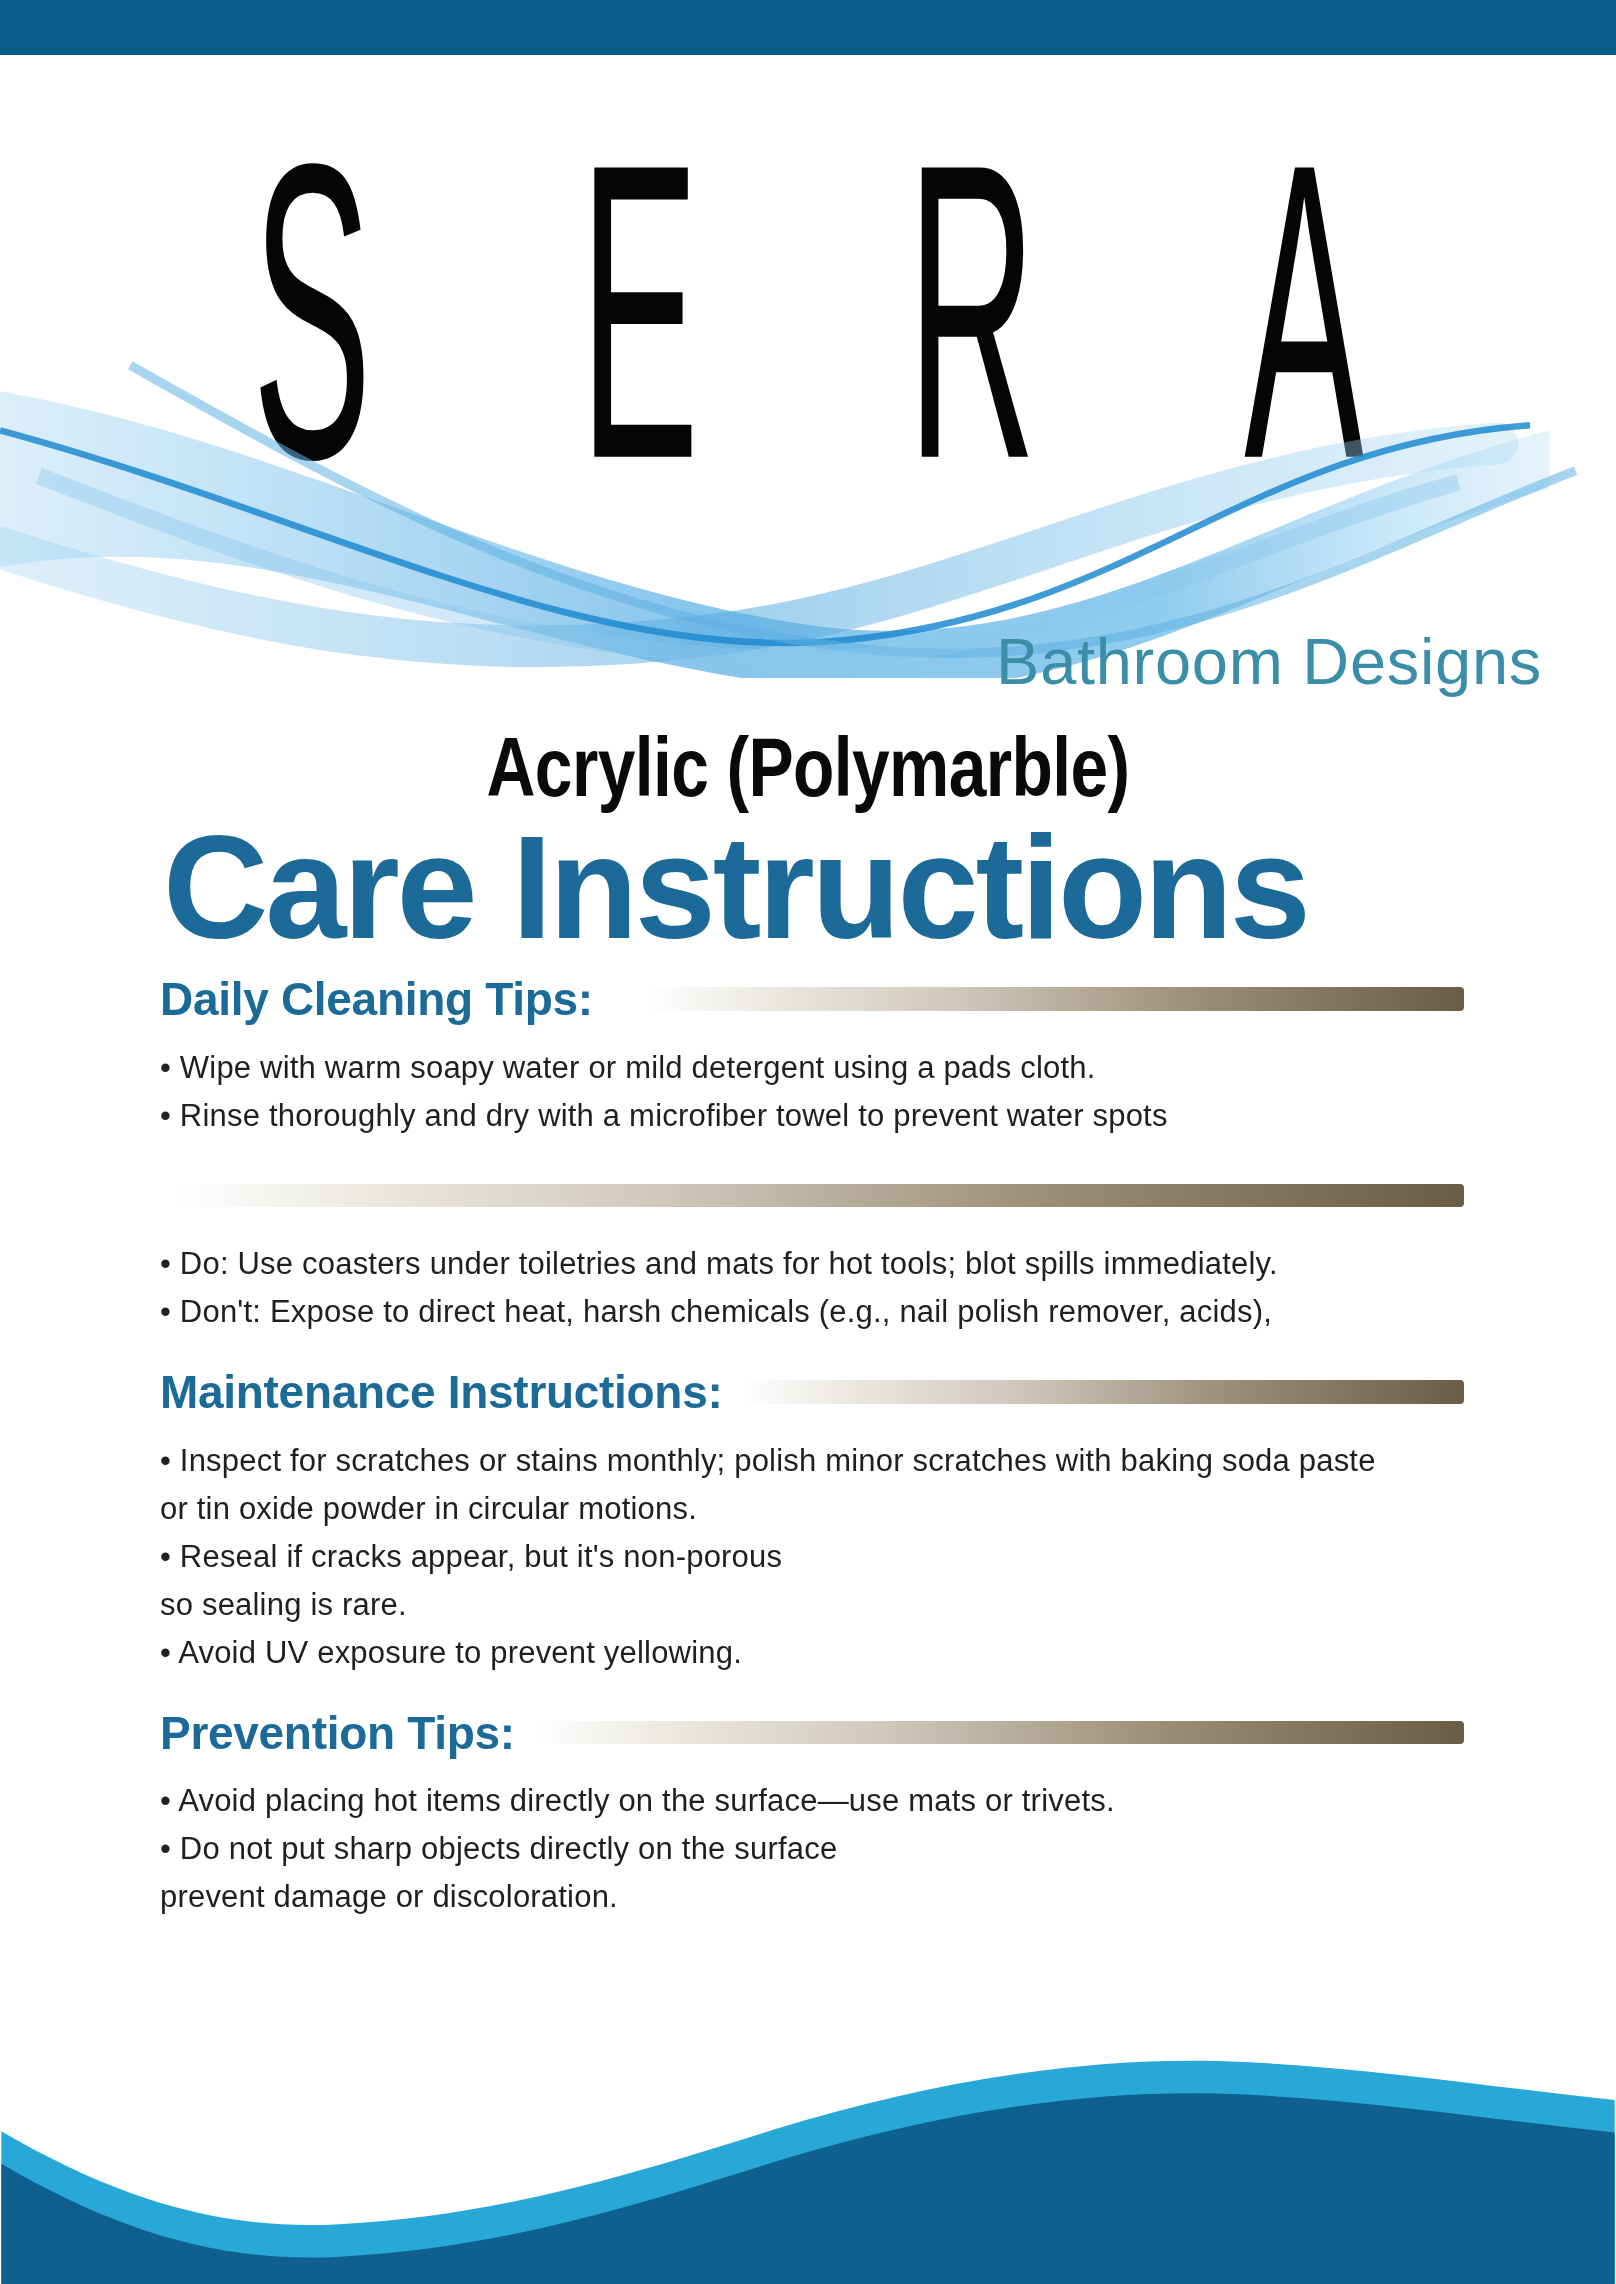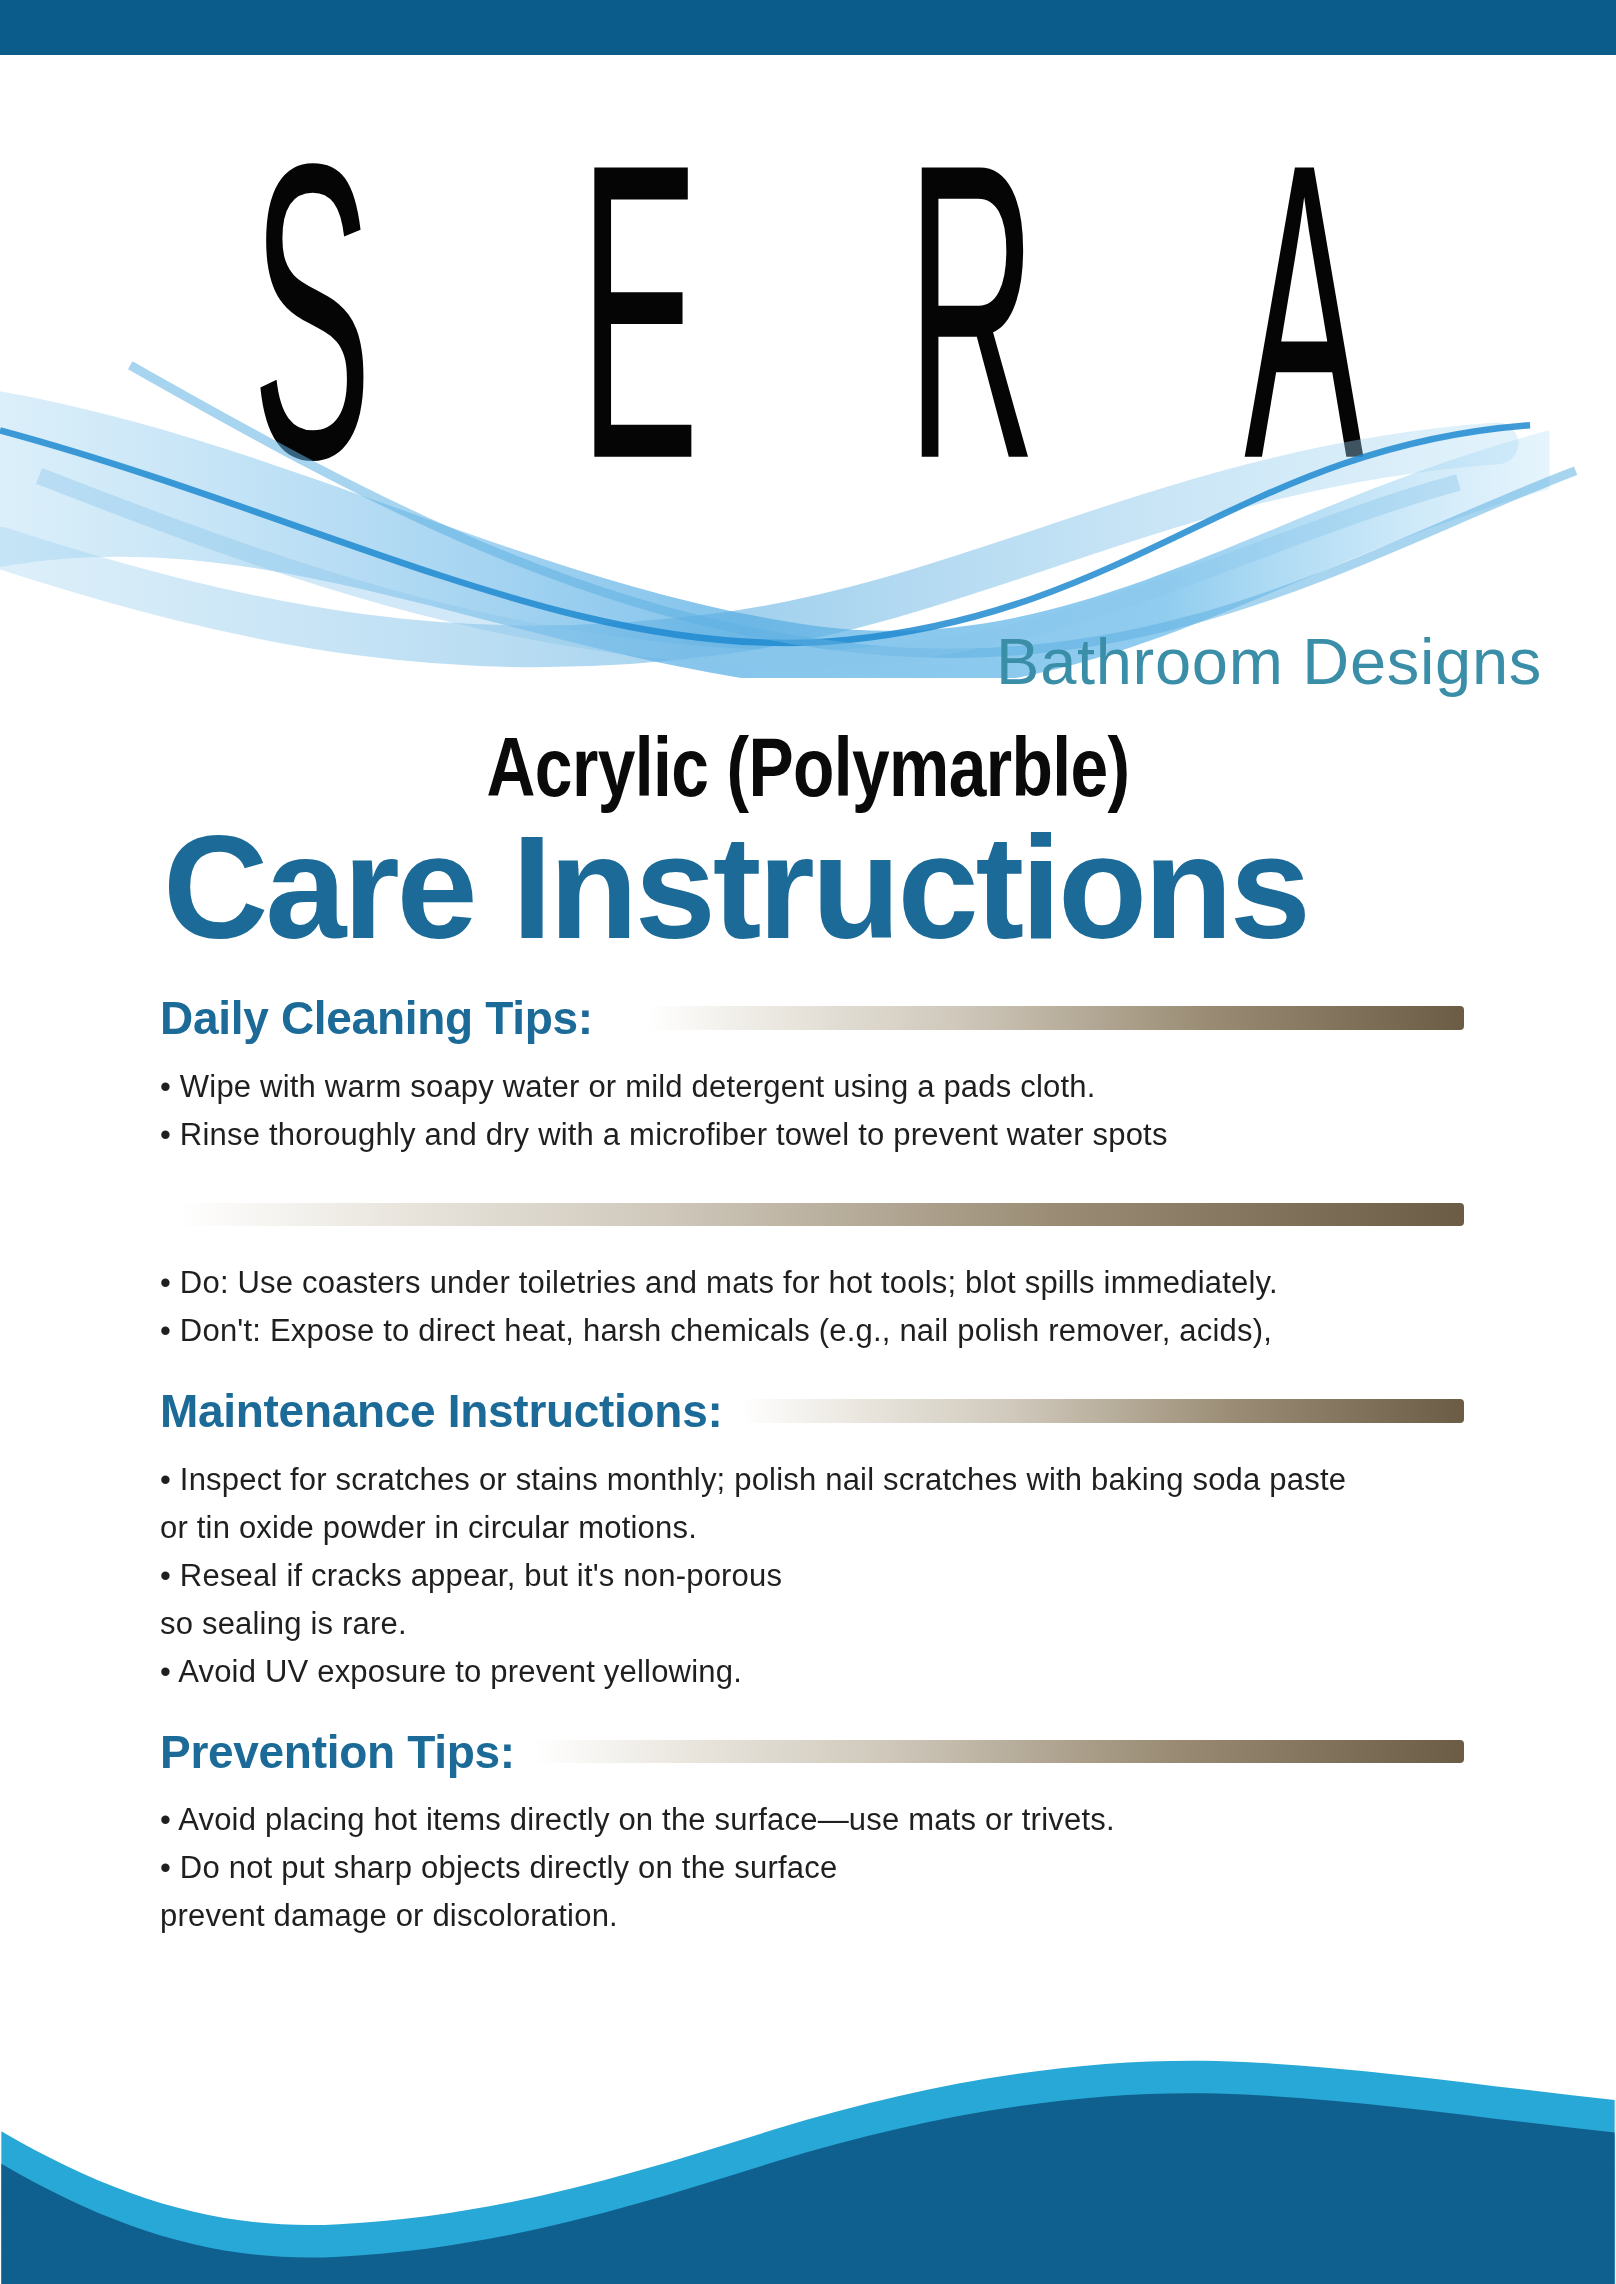--- a/index.html
+++ b/index.html
@@ -59,21 +59,21 @@
   }
 
   .content{
     position:absolute;top:962px;left:160px;width:1419px;
   }
   .section{width:100%;}
   .heading-row{
     display:flex;align-items:center;
     margin:33px 0 21.5px 0;height:46px;
   }
-  .section:first-child .heading-row{margin-top:33px;gap:36px;}
+  .section:first-child .heading-row{margin-top:14px;gap:36px;}
   .heading{
     font-size:46px;font-weight:700;line-height:46px;
     color:var(--accent,#1c6a97);letter-spacing:-0.3px;white-space:nowrap;
     flex:0 0 auto;
   }
   .divider-bar{
     flex:1 1 auto;height:23.4px;margin-left:18px;margin-right:115px;
     border-radius:3.9px;
     background:linear-gradient(90deg,#ffffff 0%,#e8e4dc 18%,#cfc8bb 38%,var(--bar-grad-mid,#9b8d75) 68%,var(--bar-grad-end,#6b5d45) 100%);
   }
@@ -140,21 +140,21 @@
       </div>
       <div class="body-line">• Do: Use coasters under toiletries and mats for hot tools; blot spills immediately.</div>
       <div class="body-line">• Don't: Expose to direct heat, harsh chemicals (e.g., nail polish remover, acids),</div>
     </div>
 
     <div class="section">
       <div class="heading-row">
         <div class="heading">Maintenance Instructions:</div>
         <div class="divider-bar"></div>
       </div>
-      <div class="body-line">• Inspect for scratches or stains monthly; polish nail scratches with baking soda paste</div>
+      <div class="body-line">• Inspect for scratches or stains monthly; polish minor scratches with baking soda paste</div>
       <div class="body-line">or tin oxide powder in circular motions.</div>
       <div class="body-line">• Reseal if cracks appear, but it's non-porous</div>
       <div class="body-line">so sealing is rare.</div>
       <div class="body-line">• Avoid UV exposure to prevent yellowing.</div>
     </div>
 
     <div class="section">
       <div class="heading-row">
         <div class="heading">Prevention Tips:</div>
         <div class="divider-bar"></div>

